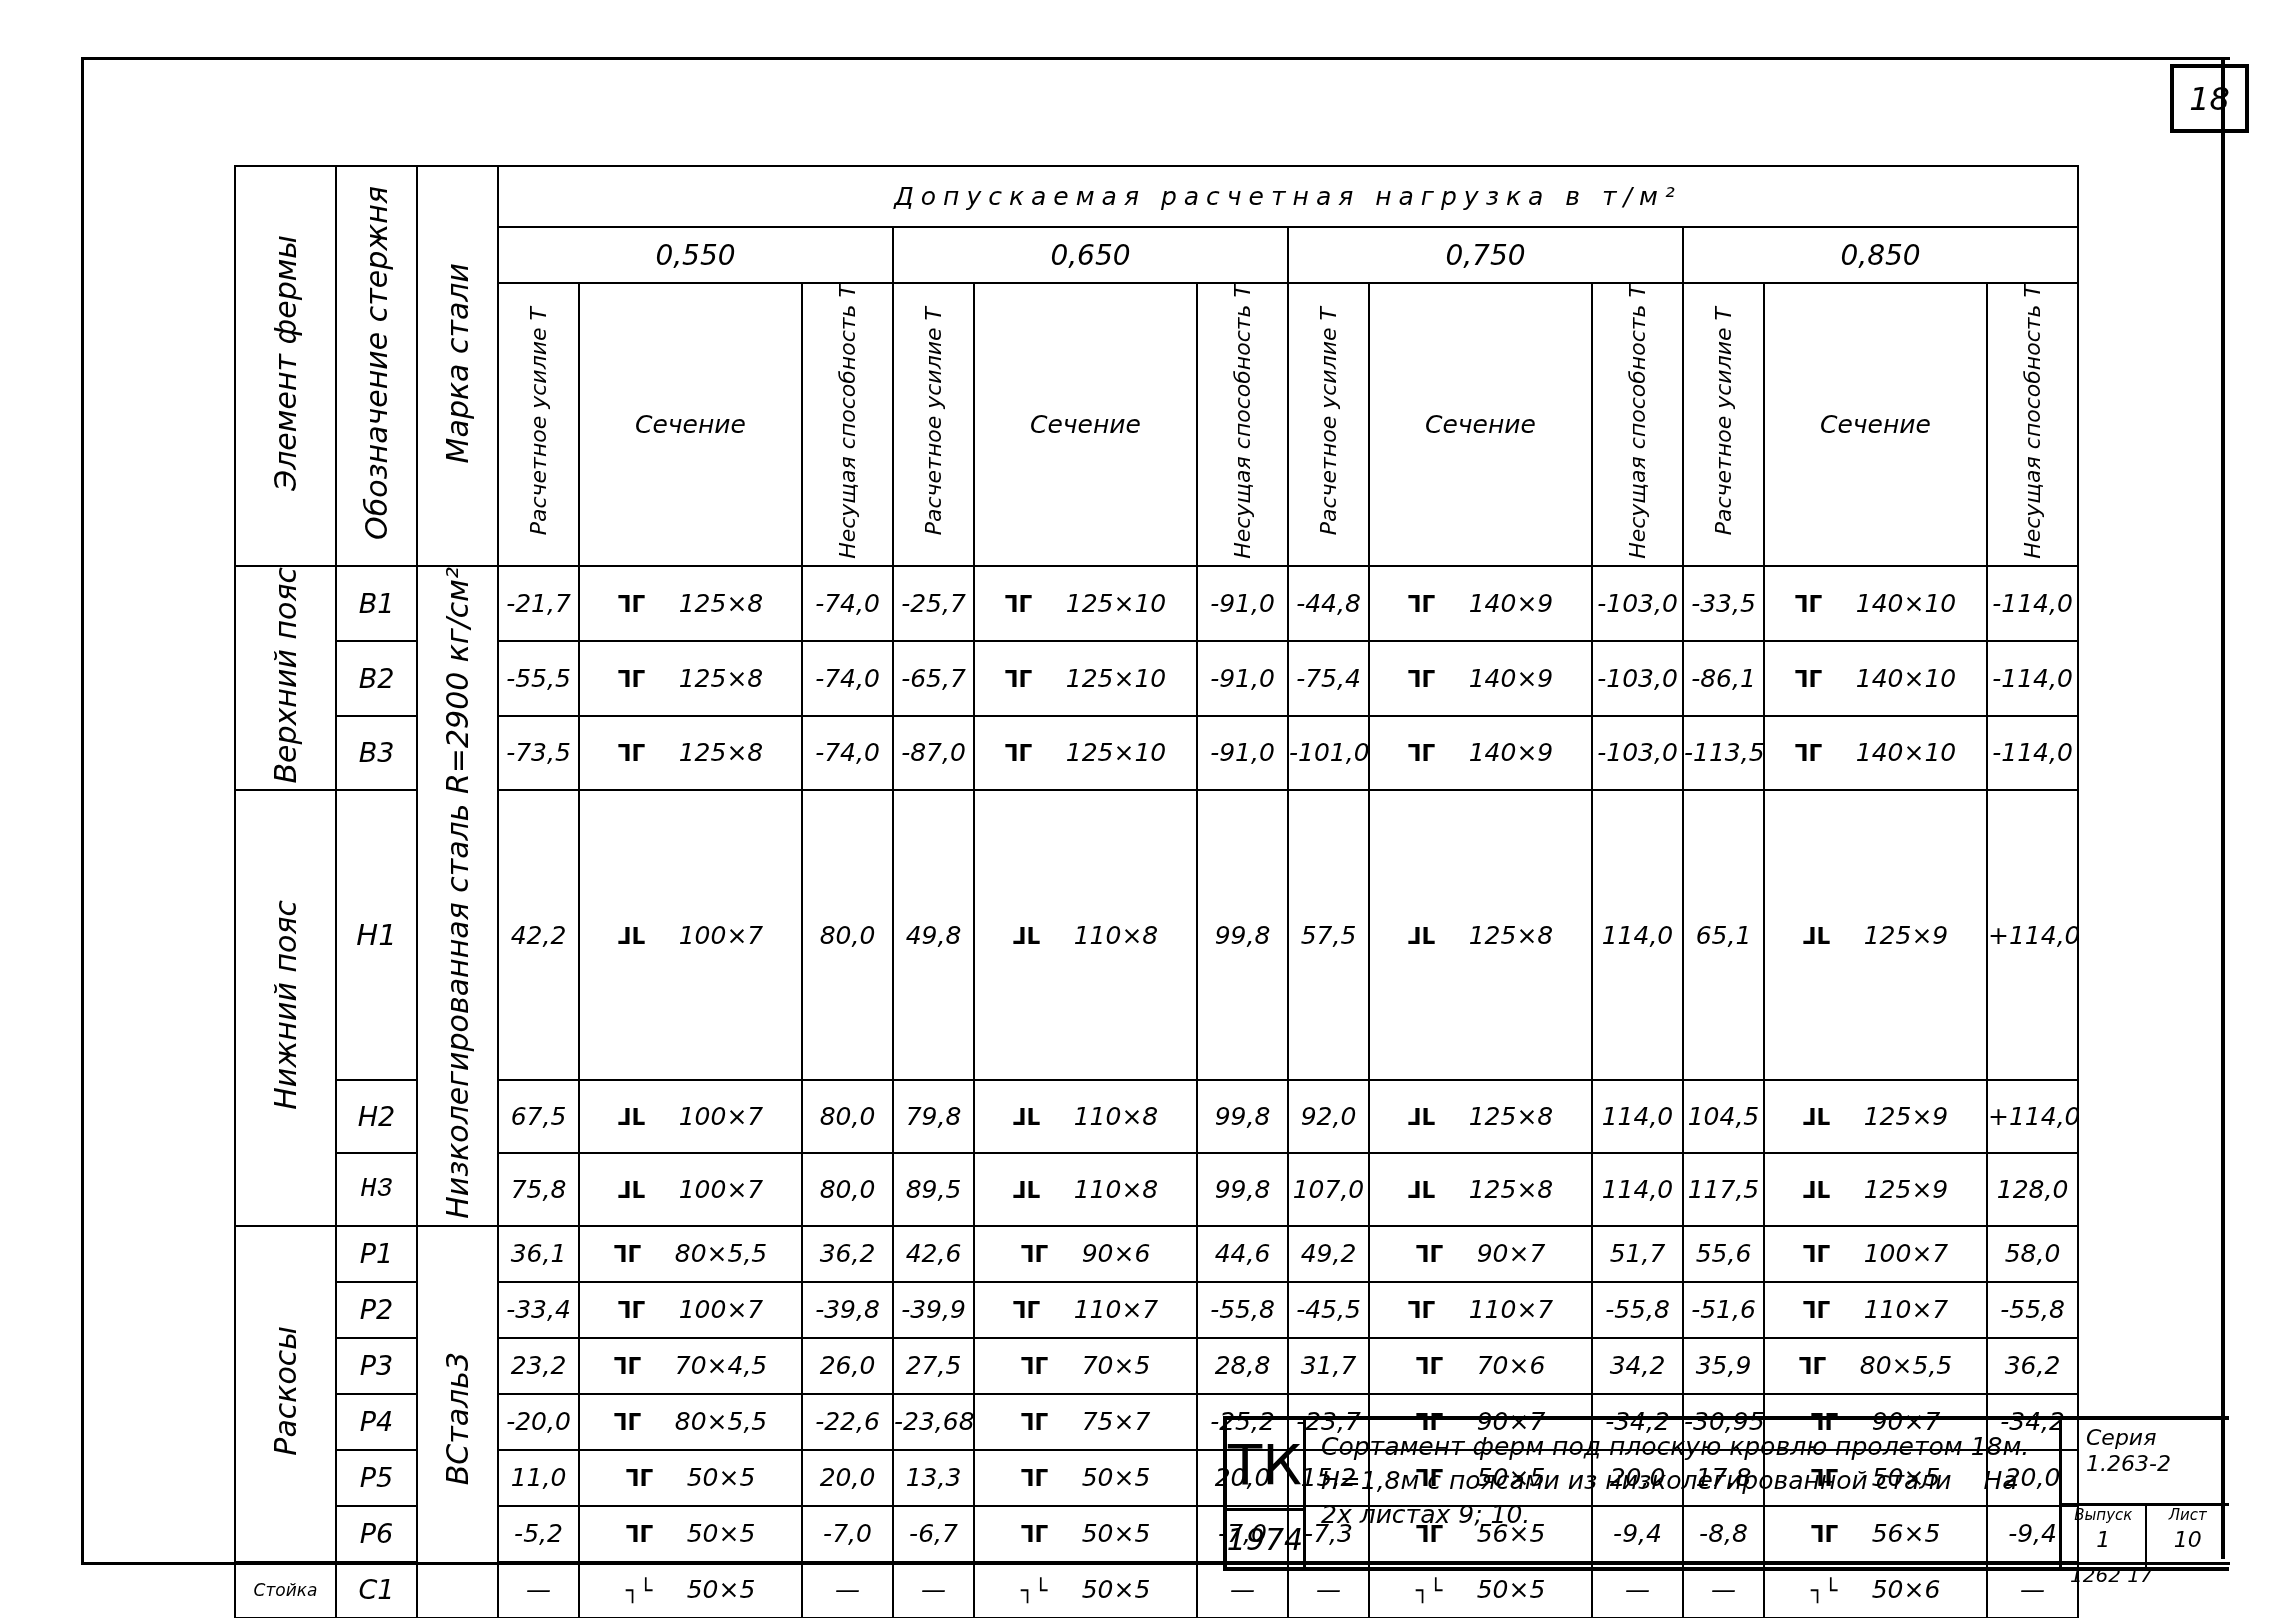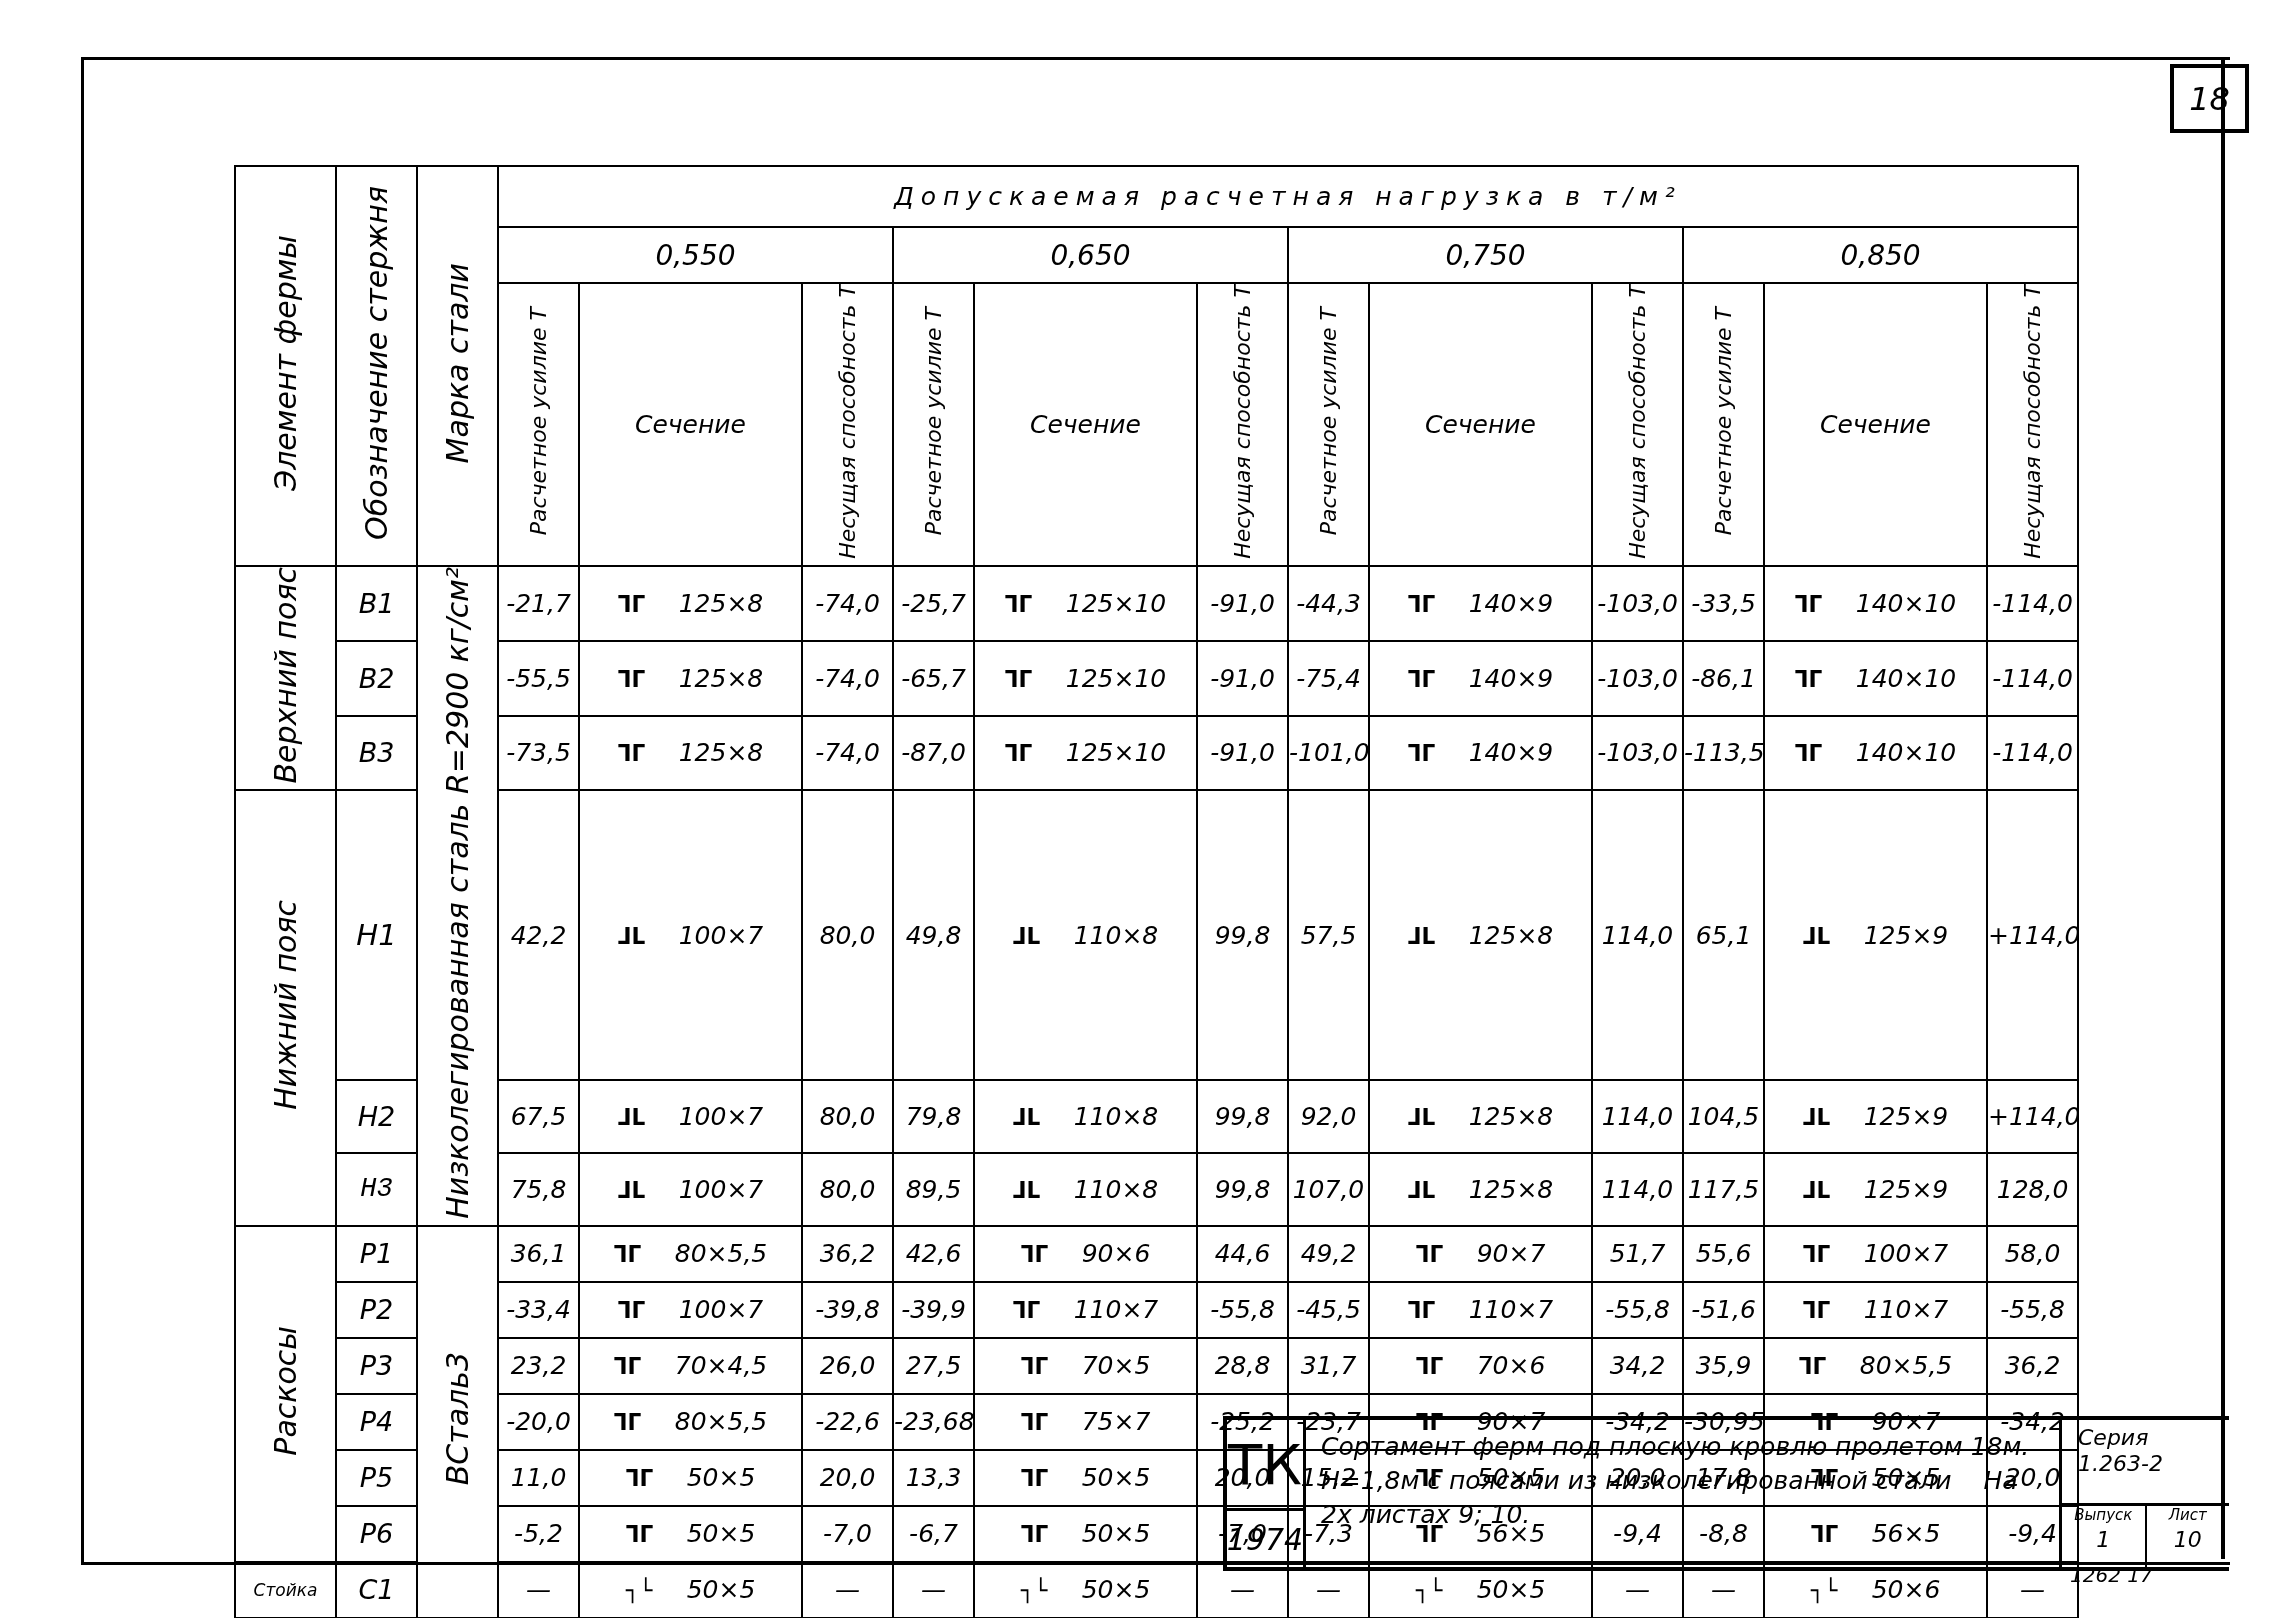--- a/index.html
+++ b/index.html
@@ -21,21 +21,21 @@
              white-space:normal; display:inline-block; }
   .hdr-sec { font-size:30px; }
   .prof { display:inline-block; width:61px; text-align:left; font-weight:bold; font-style:normal; font-size:22px; }
   .titleblock { position:absolute; left:1223px; top:1416px; width:1002px; height:147px;
                 border:4px solid #000; border-right:none; display:flex; }
   .tb-left { width:76px; border-right:3px solid #000; display:flex; flex-direction:column; }
   .tb-tk { flex:1; display:flex; align-items:center; justify-content:center; font-size:56px; font-style:normal; border-bottom:3px solid #000; }
   .tb-year { height:56px; display:flex; align-items:center; justify-content:center; font-size:30px; }
   .tb-title { flex:1; padding:10px 15px; font-size:25px; line-height:1.35; border-right:3px solid #000; }
   .tb-right { width:167px; display:flex; flex-direction:column; }
-  .tb-series { flex:1; border-bottom:3px solid #000; padding:5px 16px; font-size:22px; line-height:1.2; }
+  .tb-series { flex:1; border-bottom:3px solid #000; padding:5px 24px; font-size:22px; line-height:1.2; }
   .tb-bottom { height:61px; display:flex; }
   .tb-cell { flex:1; display:flex; flex-direction:column; align-items:center; font-size:15px; }
   .tb-cell + .tb-cell { border-left:2.5px solid #000; }
   .tb-cell .v { font-size:22px; margin-top:3px; }
   .footnote { position:absolute; left:2070px; top:1563px; font-size:20px; }
 </style>
 </head>
 <body>
 
 <div class="frame"></div>
@@ -90,21 +90,21 @@
   <tr style="height: 56px;">
         <td rowspan="3"><span class="vert-lg">Верхний пояс</span></td>
         <td style="font-size: 27px;">В1</td>
         <td rowspan="6"><span class="vert-lg">Низколегированная сталь R=2900 кг/см²</span></td>
         <td>-21,7</td>
         <td><span class="prof">ᒣᒥ</span><span>125×8</span></td>
         <td>-74,0</td>
         <td>-25,7</td>
         <td><span class="prof">ᒣᒥ</span><span>125×10</span></td>
         <td>-91,0</td>
-        <td>-44,3</td>
+        <td>-44,8</td>
         <td><span class="prof">ᒣᒥ</span><span>140×9</span></td>
         <td>-103,0</td>
         <td>-33,5</td>
         <td><span class="prof">ᒣᒥ</span><span>140×10</span></td>
         <td>-114,0</td>
       </tr>
       <tr style="height: 56px;">
         <td style="font-size: 27px;">В2</td>
         <td>-55,5</td>
         <td><span class="prof">ᒣᒥ</span><span>125×8</span></td>

